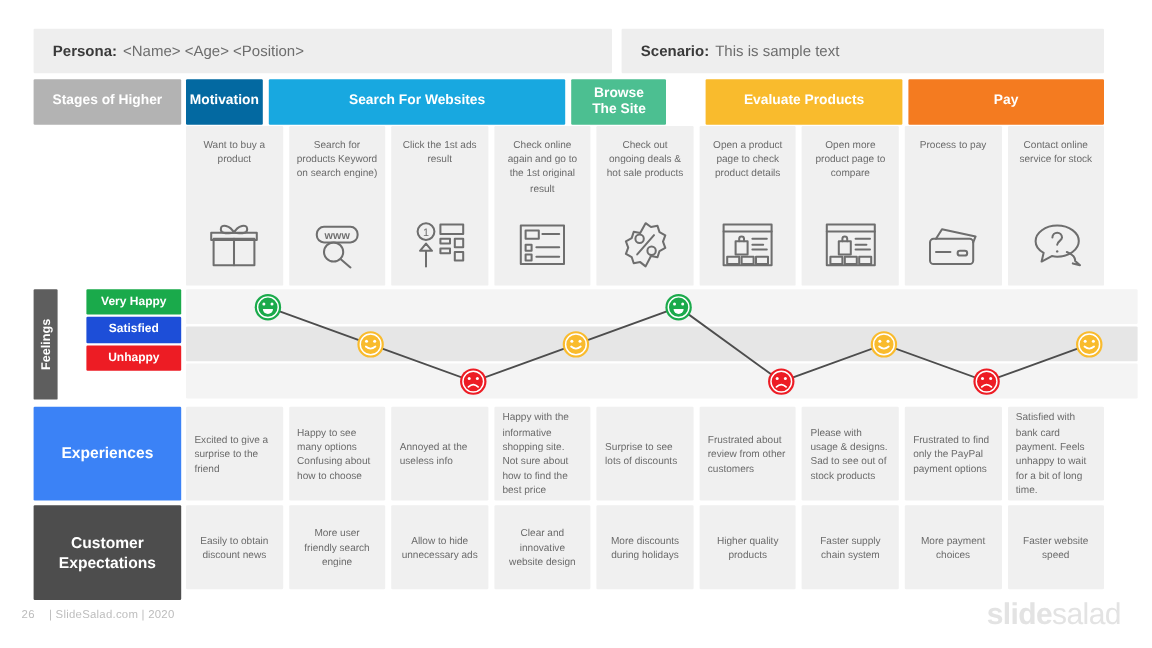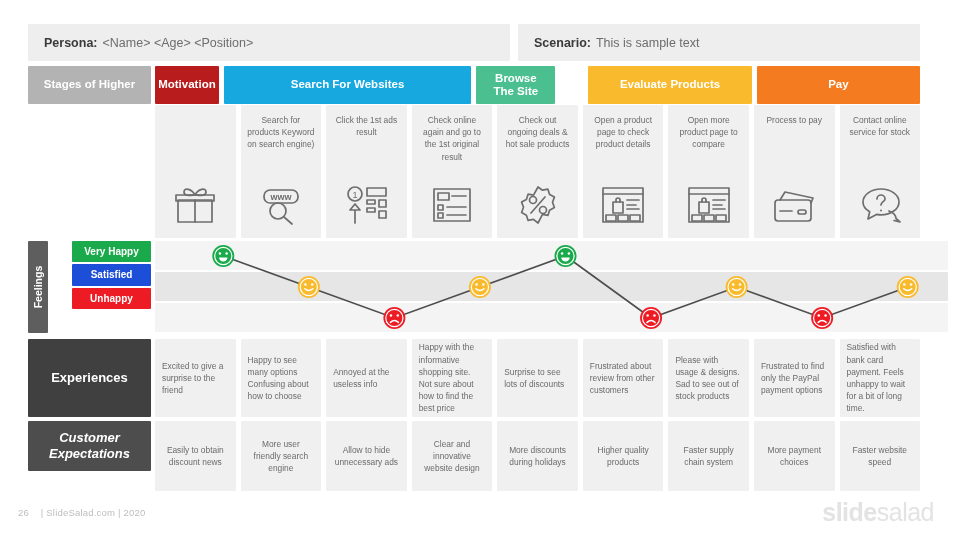--- a/index.html
+++ b/index.html
@@ -53,27 +53,27 @@
   .feel-key{flex:1;display:flex;align-items:center;justify-content:center;
             color:#fff;font-weight:bold;font-size:10px;border-radius:1px;}
   .bands{position:absolute;left:127px;top:0;width:793px;height:92px;}
   .band{position:absolute;left:0;width:793px;height:29px;border-radius:1px;}
   .b1{top:0;background:#f4f4f4;}
   .b2{top:31px;background:#e6e6e6;}
   .b3{top:62px;background:#f4f4f4;}
   .chart{position:absolute;left:0;top:0;width:793px;height:92px;}
 
   
-  .exp-label{top:339px;height:78px;background:#404040;}
+  .exp-label{top:339px;height:78px;background:#3b82f6;}
   .exp-cells{top:339px;height:78px;}
   .exp-cells .cell{justify-content:center;}
   .exp-cells .cell-txt{padding:0 7px;}
 
   
-  .expect-label{top:421px;height:50px;background:#4d4d4d;font-style:italic;}
+  .expect-label{top:421px;height:79px;background:#4d4d4d;}
   .expect-cells{top:421px;height:70px;}
   .expect-cells .cell{justify-content:center;}
   .expect-cells .cell-txt{padding:0 7px;}
 
   
   .foot{position:absolute;left:18px;top:507px;font-size:9.5px;color:#bdbdbd;
         letter-spacing:.2px;}
   .foot .pg{margin-right:9px;}
   .logo{position:absolute;right:26px;top:498px;font-size:25px;color:#e3e3e3;
         letter-spacing:-.5px;}
@@ -92,29 +92,30 @@
     <div class="hdr-box hdr-scenario">
       <b>Scenario:</b>
       <span class="hdr-val">This is sample text</span>
     </div>
   </div>
 
   <div class="labcol lbl" style="top:66px;height:38px;background:#b3b3b3;font-size:11.5px;">
     <span>Stages of Higher</span>
   </div>
   <div class="stage-strip" id="stageStrip">
-      <div class="stage" style="background: #b91c1c; width: 65px;">Motivation</div>
+      <div class="stage" style="background: #0369a1; width: 65px;">Motivation</div>
       <div class="stage" style="background: rgb(24, 168, 224); width: 251.667px;">Search For Websites</div>
       <div class="stage" style="background: rgb(76, 191, 145); width: 80.5556px;">Browse<br>The Site</div>
       <div class="stage" style="background: rgb(249, 187, 45); width: 166.111px; margin-left: 28px;">Evaluate Products</div>
       <div class="stage" style="background: rgb(244, 123, 32); width: 166.111px;">Pay</div>
     </div>
 
   <div class="cellrow act-cells" id="actRow">
       <div class="cell">
+        <div class="cell-txt">Want to buy a product</div>
         <div class="ico"><svg width="44" height="40" viewBox="0 0 44 40">
             <rect x="5" y="15" width="34" height="22" stroke="#6e6e6e" stroke-width="1.7" fill="none" stroke-linecap="round" stroke-linejoin="round"></rect>
             <line x1="22" y1="15" x2="22" y2="37" stroke="#6e6e6e" stroke-width="1.7" fill="none" stroke-linecap="round" stroke-linejoin="round"></line>
             <rect x="3" y="10" width="38" height="6" stroke="#6e6e6e" stroke-width="1.7" fill="none" stroke-linecap="round" stroke-linejoin="round"></rect>
             <path d="M22 10c-3-6-11-8-11-3s8 3 11 3zM22 10c3-6 11-8 11-3s-8 3-11 3z" stroke="#6e6e6e" stroke-width="1.7" fill="none" stroke-linecap="round" stroke-linejoin="round"></path>
           </svg></div>
       </div>
       <div class="cell">
         <div class="cell-txt">Search for products Keyword on search engine)</div>
         <div class="ico"><svg width="46" height="40" viewBox="0 0 46 40">

